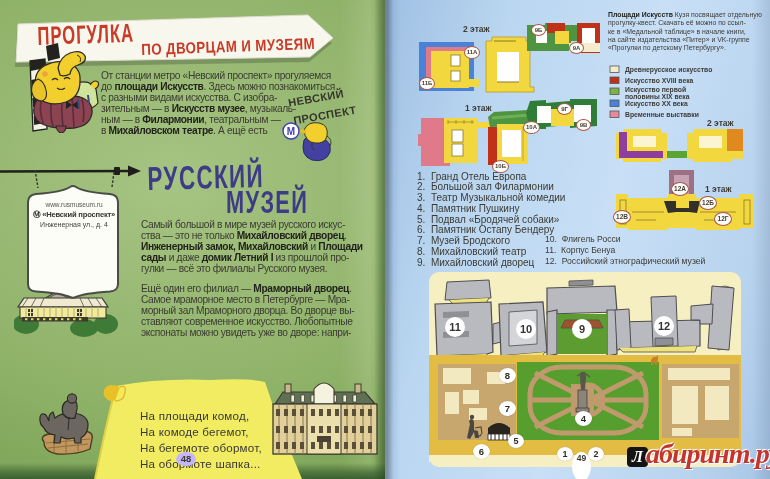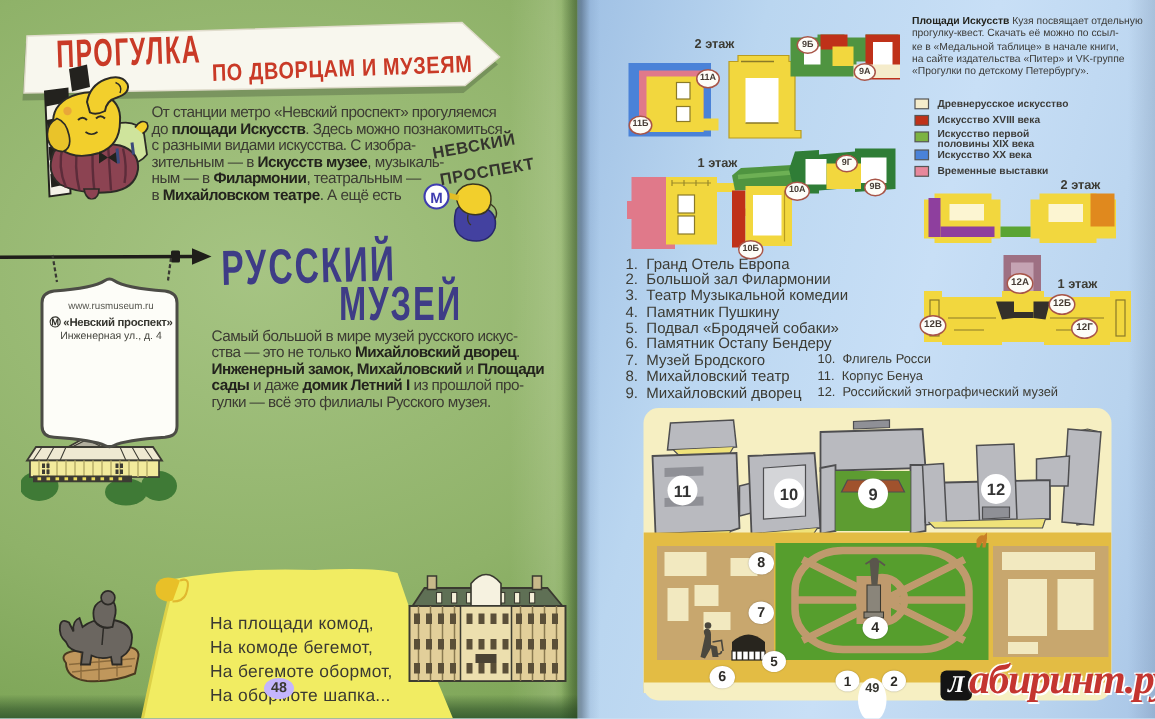--- a/index.html
+++ b/index.html
@@ -159,20 +159,27 @@
 <div class="abs" style="left:29px;top:221px;width:90px;text-align:center;font-size:7px;color:#45453e">Инженерная ул., д. 4</div>
 
 <div class="abs nw" style="left:141px;top:219px;font-size:10.2px;letter-spacing:-0.35px;line-height:11px;color:#3c3b33">
 Самый большой в мире музей русского искус-<br>
 ства — это не только <b>Михайловский дворец</b>.<br>
 <b>Инженерный замок, Михайловский</b> и <b>Площади</b><br>
 <b>сады</b> и даже <b>домик Летний I</b> из прошлой про-<br>
 гулки — всё это филиалы Русского музея.
 </div>
 
+<div class="abs nw" style="left:141px;top:282.5px;font-size:10.2px;letter-spacing:-0.35px;line-height:11px;color:#3c3b33">
+Ещё один его филиал — <b>Мраморный дворец</b>.<br>
+Самое мраморное место в Петербурге — Мра-<br>
+морный зал Мраморного дворца. Во дворце вы-<br>
+ставляют современное искусство. Любопытные<br>
+экспонаты можно увидеть уже во дворе: напри-
+</div>
 
 
 <svg class="abs" style="left:36px;top:390px" width="62" height="70" viewBox="0 0 62 70">
 
   <path d="M8 52 Q3 46 13 44 L48 41 Q58 42 56 49 L54 59 Q40 65 22 64 Q8 62 8 52 Z" fill="#c0975c" stroke="#4a3a20" stroke-width="1.3"></path>
   <path d="M10 53 L54 49 M18 44 V63 M30 43 V64 M42 42 V61 M12 58 L52 54" stroke="#8a6a3c" stroke-width="0.9"></path>
 
   <path d="M8 38 Q3 34 4 27 Q5 22 10 25 L13 31 Q12 24 17 22 L19 28 Q26 22 38 23 Q52 25 52 35 Q52 44 45 48 L45 53 L39 53 L38 48 Q31 50 25 47 L24 53 L18 53 L19 45 Q10 44 8 38 Z" fill="#6b6660" stroke="#2c2a26" stroke-width="1.2"></path>
 
   <path d="M27 24 Q24 13 33 10 Q42 8 41 19 L39 28 Q32 30 27 24 Z" fill="#6b6660" stroke="#2c2a26" stroke-width="1.2"></path>

